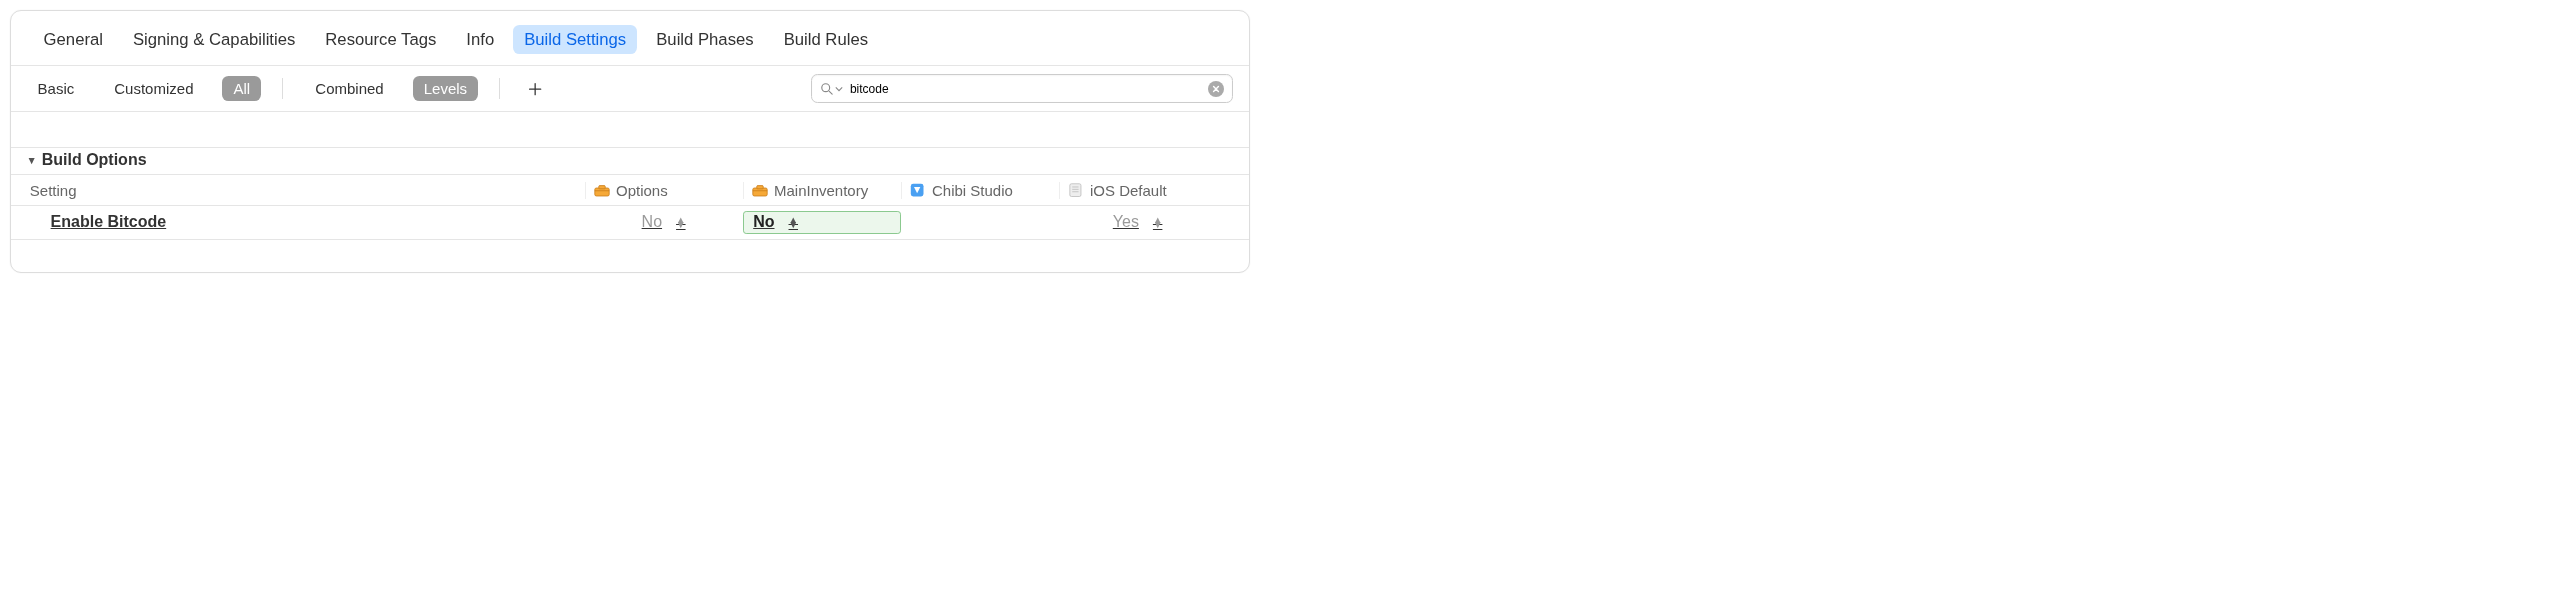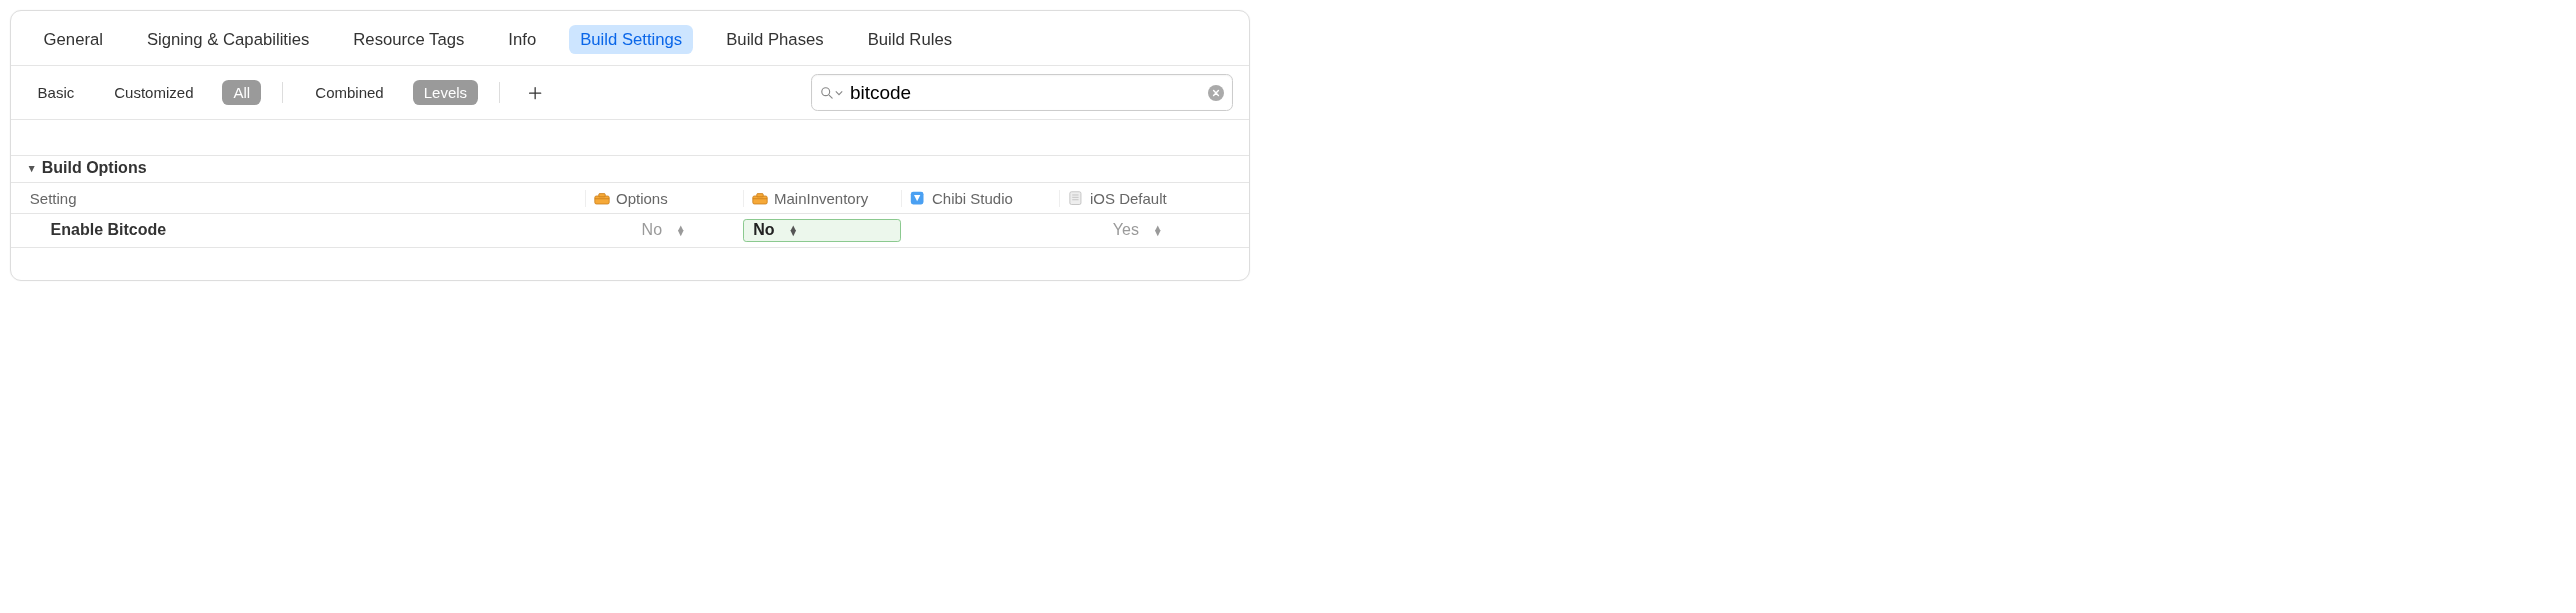--- a/index.html
+++ b/index.html
@@ -13,21 +13,21 @@
       width: 1240px;
       border: 0.8px solid #ddd;
       border-radius: 11px;
       overflow: hidden;
       background: #fff;
       margin: 9.6px;
       box-shadow: 0 0 0 0.8px rgba(0,0,0,0.02);
     }
     .tabs {
       display: flex;
-      gap: 22px;
+      gap: 8px;
       padding: 14.3px 22px 11px 22px;
       border-bottom: 0.8px solid #e5e5e5;
       align-items: center;
     }
     .tab {
       padding: 4.8px 11px;
       border-radius: 6.4px;
       cursor: pointer;
       color: #333;
       font-size: 16.7px;
@@ -75,21 +75,21 @@
       border: 0.8px solid #ccc;
       border-radius: 6.4px;
       padding: 3.2px 8px;
       width: 422px;
       box-shadow: inset 0 0.8px 1.6px rgba(0,0,0,0.05);
     }
     .search svg { flex-shrink: 0; }
     .search input {
       border: none;
       outline: none;
-      font-size: 19px;
+      font-size: 12px;
       flex: 1;
       padding: 3.2px 6.4px;
       background: transparent;
     }
     .clear-btn {
       width: 16px; height: 16px;
       background: #aaa;
       border-radius: 50%;
       color: #fff;
       display: flex;
@@ -135,20 +135,21 @@
       align-items: center;
       gap: 6.4px;
       border-left: 0.8px solid #eee;
       padding-left: 8px;
     }
     .setting-row {
       display: flex;
       align-items: center;
       padding: 4.8px 16px;
       border-bottom: 0.8px solid #e5e5e5;
+      text-decoration: underline;
     }
     .setting-name {
       flex: 0 0 558px;
       font-weight: 700;
       padding-left: 24px;
     }
     .val-cell {
       flex: 0 0 158px;
       display: flex;
       align-items: center;

